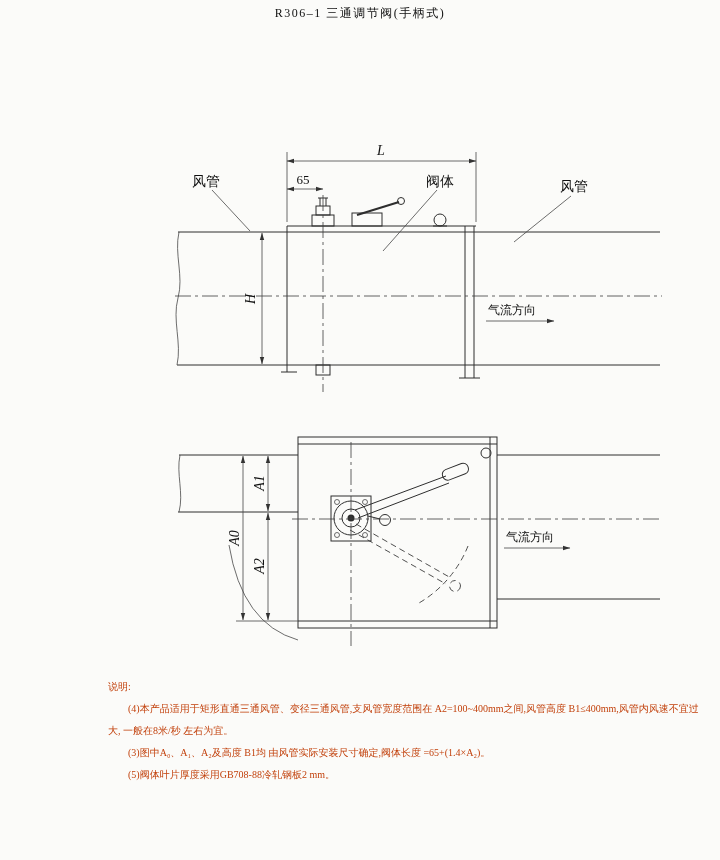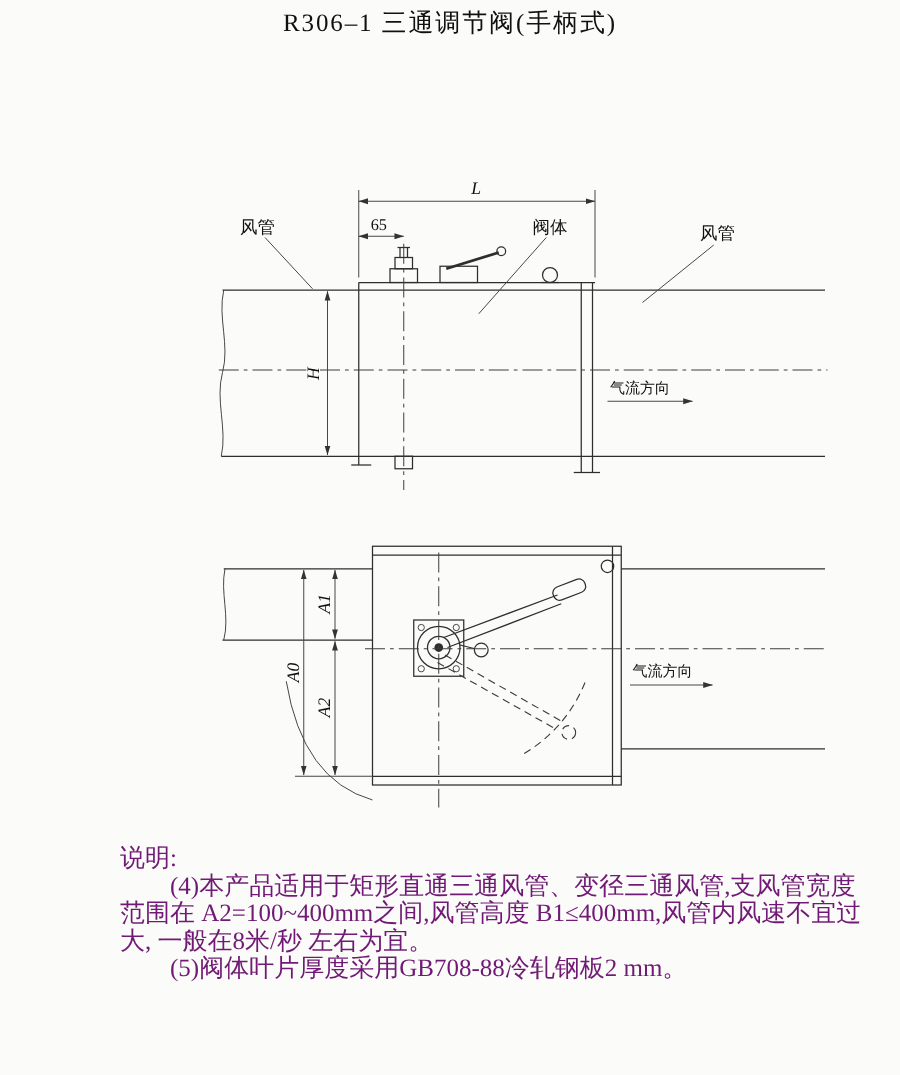--- a/index.html
+++ b/index.html
@@ -3,35 +3,35 @@
 <meta charset="utf-8">
 <style>
   * { margin:0; padding:0; box-sizing:border-box; }
   body { background:#e9e9e7; font-family:"Liberation Serif", serif; }
   .page {
     position:relative; width:720px; height:860px;
     background:#fbfbf9; color:#151515; overflow:hidden; margin:0 auto;
   }
   .title {
     position:absolute; top:5px; left:0; width:100%;
-    text-align:center; font-size:20px; letter-spacing:1.5px; color:#101010;
+    text-align:center; font-size:12px; letter-spacing:1.5px; color:#101010;
   }
   svg.drawing { position:absolute; top:0; left:0; }
   .ln   { stroke:#2e2e2e; stroke-width:1;   fill:none; }
   .thk  { stroke:#2e2e2e; stroke-width:2.2; fill:none; }
   .thin { stroke:#474747; stroke-width:0.8; fill:none; }
   .cl   { stroke:#3c3c3c; stroke-width:0.8; fill:none; stroke-dasharray:16 4 3 4; }
   .dash { stroke:#3c3c3c; stroke-width:0.9; fill:none; stroke-dasharray:6 4; }
   .lbl  { font-family:"Liberation Serif", serif; font-size:14px; fill:#101010; }
   .dimi { font-family:"Liberation Serif", serif; font-size:14px; font-style:italic; fill:#101010; }
   .num  { font-family:"Liberation Serif", serif; font-size:13px; fill:#101010; }
   .flow { font-family:"Liberation Serif", serif; font-size:12px; fill:#101010; }
   .notes {
-    position:absolute; left:96px; top:676px; width:594px;
-    font-size:20px; line-height:22px; color:#701a75;
+    position:absolute; left:108px; top:676px; width:594px;
+    font-size:10px; line-height:22px; color:#c2410c;
   }
   .notes .heading { text-indent:0; }
   .notes p { text-indent:2em; }
 </style>
 </head>
 <body>
 
 <div class="page">
 
   <div class="title">R306–1 三通调节阀(手柄式)</div>
@@ -183,16 +183,17 @@
       <g>
         <text x="506" y="541" class="flow">气流方向</text>
         <line x1="504" y1="548" x2="570" y2="548" class="thin" marker-end="url(#arw)"></line>
       </g>
     </g>
   </svg>
 
   <div class="notes">
     <div class="heading">说明:</div>
     <p>(4)本产品适用于矩形直通三通风管、变径三通风管,支风管宽度范围在 A2=100~400mm之间,风管高度 B1≤400mm,风管内风速不宜过大, 一般在8米/秒 左右为宜。</p>
+    <p>(3)图中A₀、A₁、A₂及高度 B1均 由风管实际安装尺寸确定,阀体长度 =65+(1.4×A₂)。</p>
     <p>(5)阀体叶片厚度采用GB708-88冷轧钢板2 mm。</p>
   </div>
 
 </div>
 
 </body></html>

